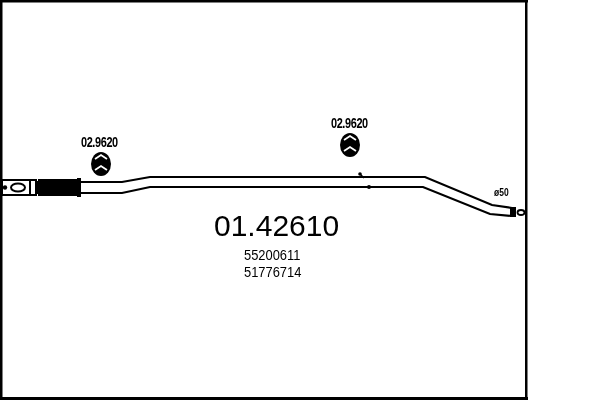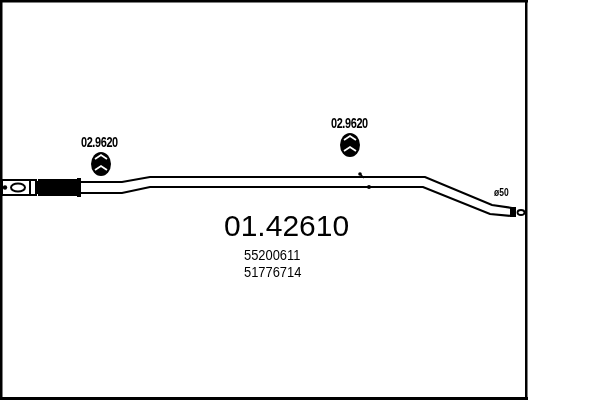--- a/index.html
+++ b/index.html
@@ -1,19 +1,19 @@
 <!DOCTYPE html>
 <html><head>
   <meta charset="utf-8">
   <style>
     html, body { margin: 0; padding: 0; background: #ffffff; }
     body { width: 600px; height: 400px; position: relative; overflow: hidden; font-family: "Liberation Sans", sans-serif; }
     #frame { position: absolute; left: 0; top: 0; width: 528px; height: 400px; }
     .lbl { position: absolute; color: #000; white-space: nowrap; font-family: "Liberation Sans", sans-serif; }
-    .part-main { left: 224px; top: 209px; font-size: 30px; letter-spacing: 0px; line-height: 34px; }
+    .part-main { left: 214px; top: 209px; font-size: 30px; letter-spacing: 0px; line-height: 34px; }
     .oe1 { left: 244px; top: 246px; font-size: 15px; line-height: 17px; transform: scaleX(0.86); transform-origin: left top; }
     .oe2 { left: 244px; top: 263px; font-size: 15px; line-height: 17px; transform: scaleX(0.86); transform-origin: left top; }
     .hanger-label { font-size: 14px; font-weight: bold; line-height: 14px; transform: scaleX(0.78); transform-origin: left top; letter-spacing: -0.5px; }
     .h1 { left: 81px; top: 135px; }
     .h2 { left: 331px; top: 116px; }
     .diam { left: 494px; top: 187px; font-size: 10px; font-weight: bold; line-height: 11px; transform: scaleX(0.85); transform-origin: left top; }
   </style>
 </head>
 <body>
 

